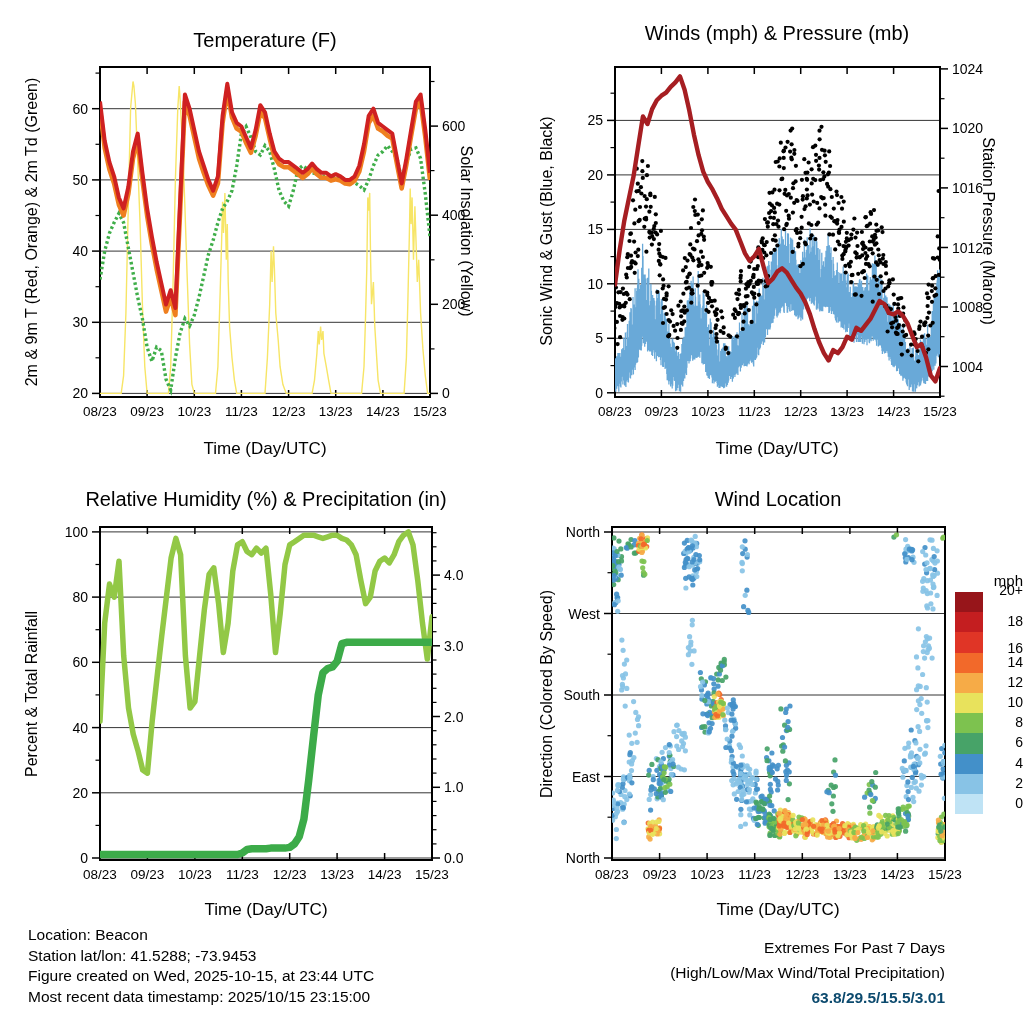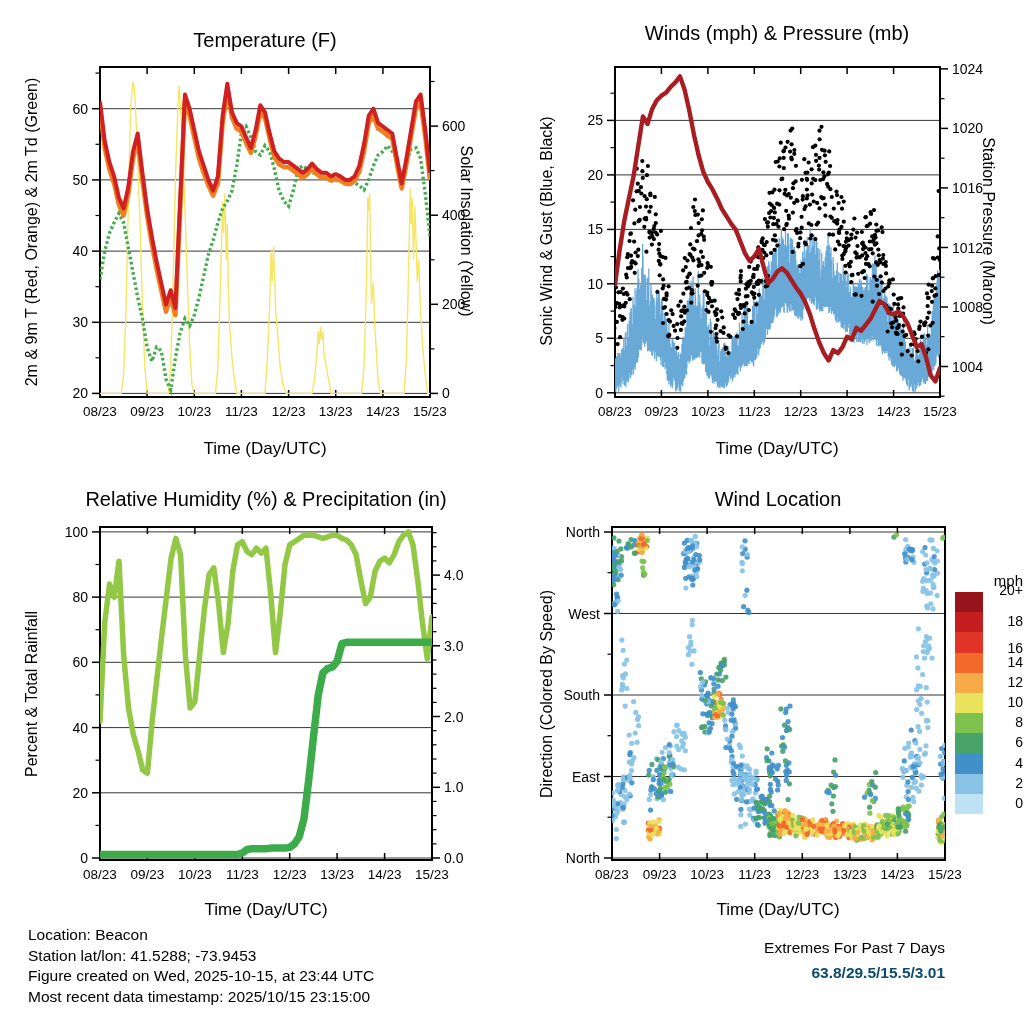--- a/index.html
+++ b/index.html
@@ -2481,16 +2481,17 @@
 
   <div class="footer">
     <div>Location: Beacon</div>
     <div>Station lat/lon: 41.5288; -73.9453</div>
     <div>Figure created on Wed, 2025-10-15, at 23:44 UTC</div>
     <div>Most recent data timestamp: 2025/10/15 23:15:00</div>
   </div>
 
   <div class="extremes">
     <div>Extremes For Past 7 Days</div>
+    <div>(High/Low/Max Wind/Total Precipitation)</div>
     <div class="vals" id="extremes-vals" style="color: #0c4a6e;">63.8/29.5/15.5/3.01</div>
   </div>
 
 </div>
 
 </body></html>

